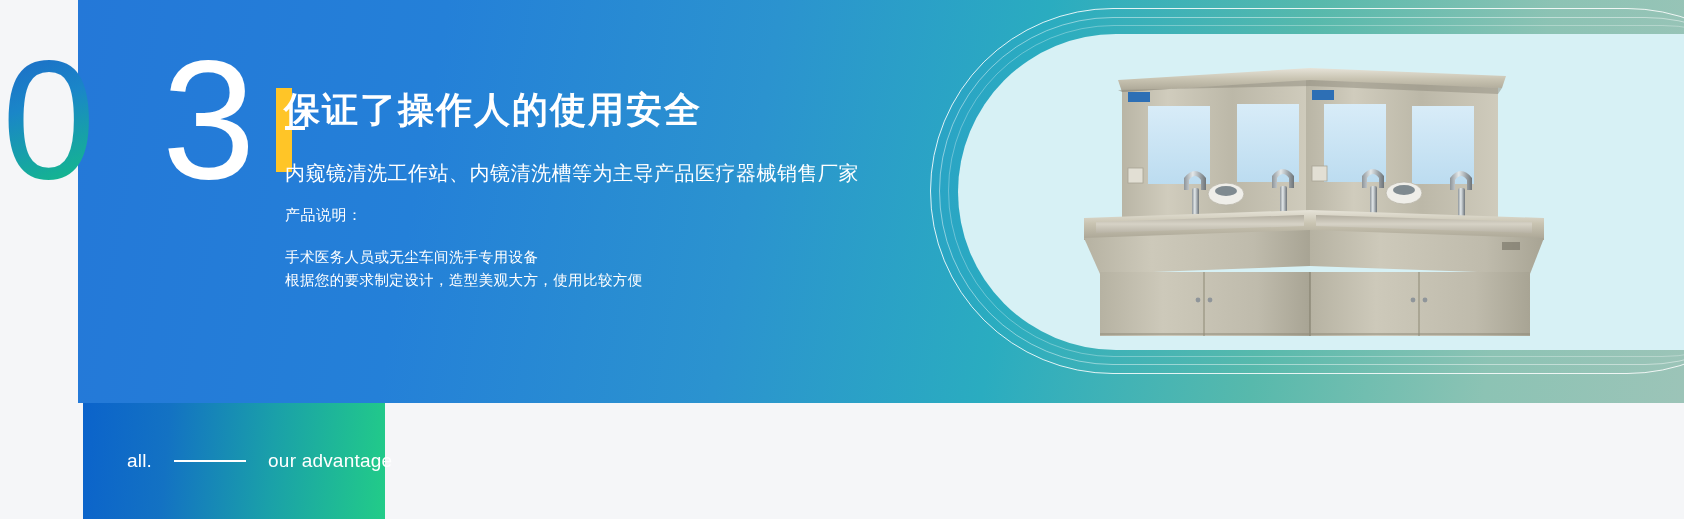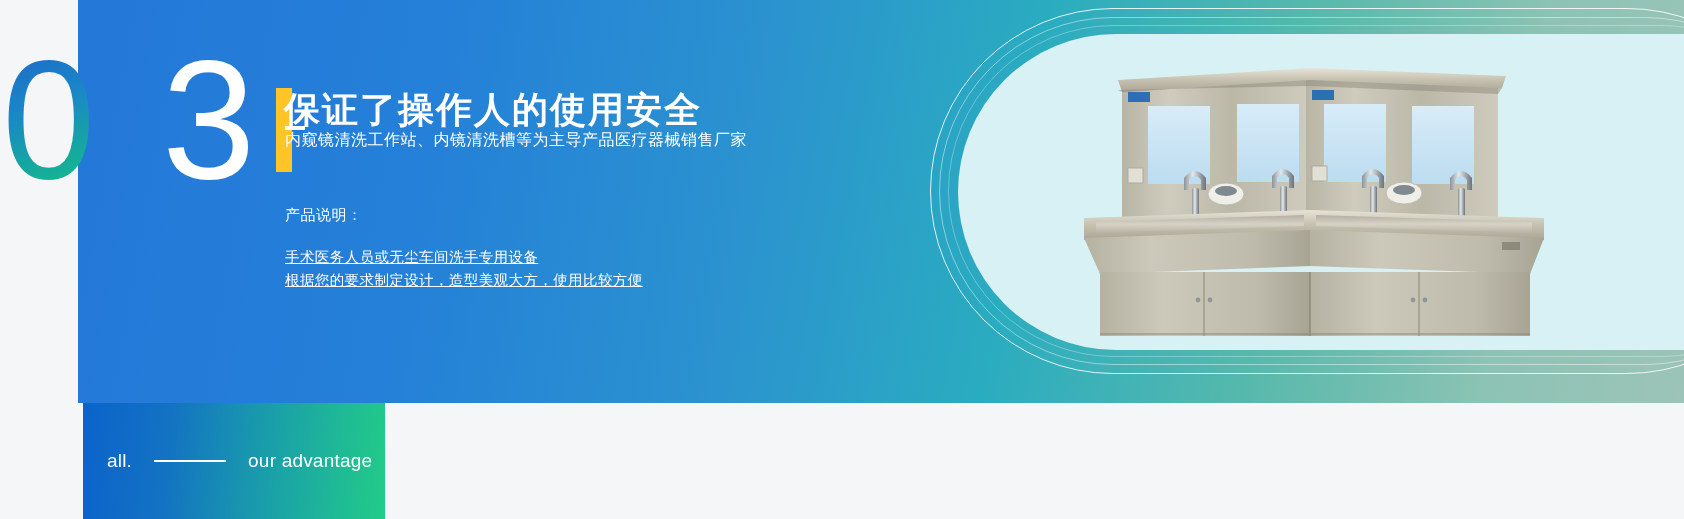--- a/index.html
+++ b/index.html
@@ -115,22 +115,22 @@
     position: absolute;
     left: 207px;
     top: 126px;
     width: 20px;
     height: 4px;
     background: #ffffff;
   }
   .subhead {
     position: absolute;
     left: 207px;
-    top: 130px;
-    font-size: 16px;
+    top: 160px;
+    font-size: 20px;
     font-weight: 400;
     color: #ffffff;
     letter-spacing: 0.5px;
     white-space: nowrap;
   }
 
   
   .desc-title {
     position: absolute;
     left: 207px;
@@ -147,34 +147,33 @@
     margin: 0;
     padding: 0;
     list-style: none;
   }
   .desc-list li {
     font-size: 14.5px;
     line-height: 22.5px;
     color: #ffffff;
     white-space: nowrap;
     letter-spacing: 0.4px;
-    text-decoration: underline;
   }
 
   
   .adv-bar {
     position: absolute;
     left: 83px;
     top: 403px;
     width: 302px;
     height: 116px;
     background: linear-gradient(95deg, #0b63cb 0%, #1372c3 28%, #1aa0a9 62%, #22cc88 100%);
     display: flex;
     align-items: center;
-    padding-left: 24px;
+    padding-left: 44px;
     box-sizing: border-box;
   }
   .adv-all {
     font-size: 19px;
     color: #ffffff;
     font-weight: 400;
     letter-spacing: 0.2px;
   }
   .adv-line {
     width: 72px;

